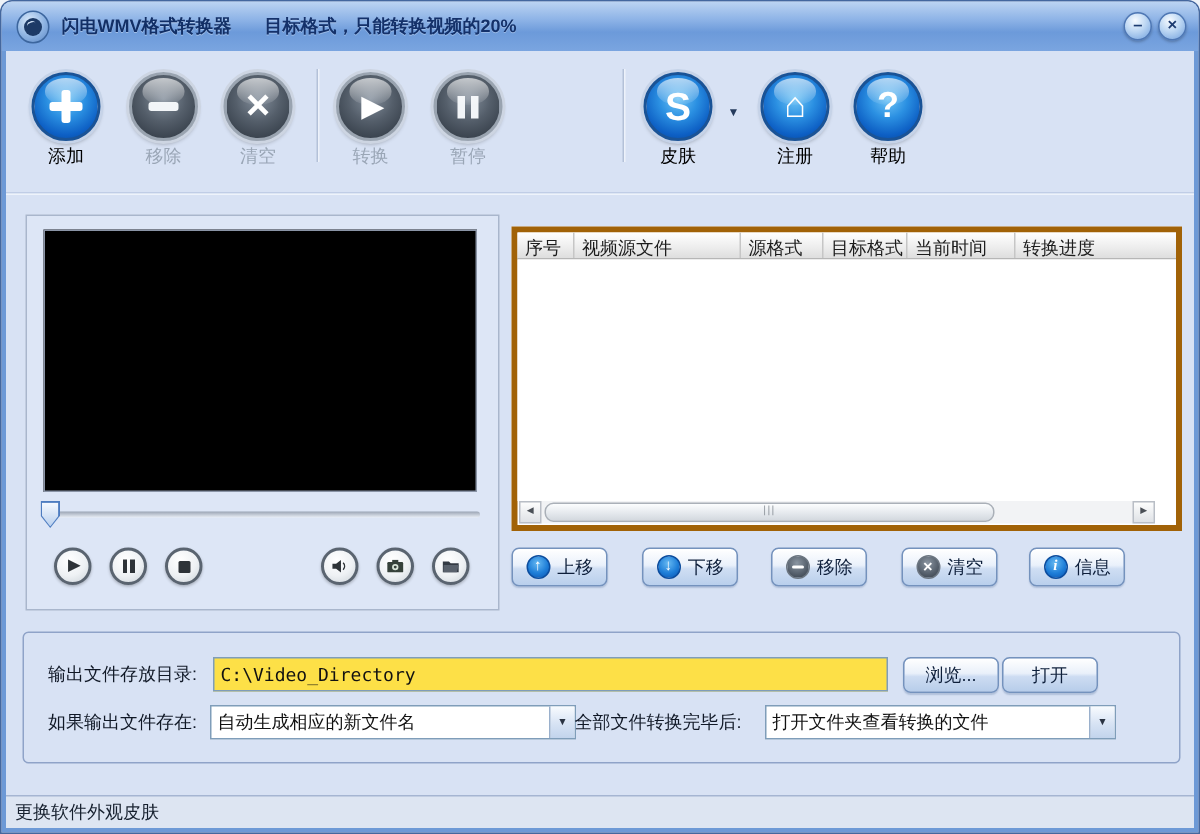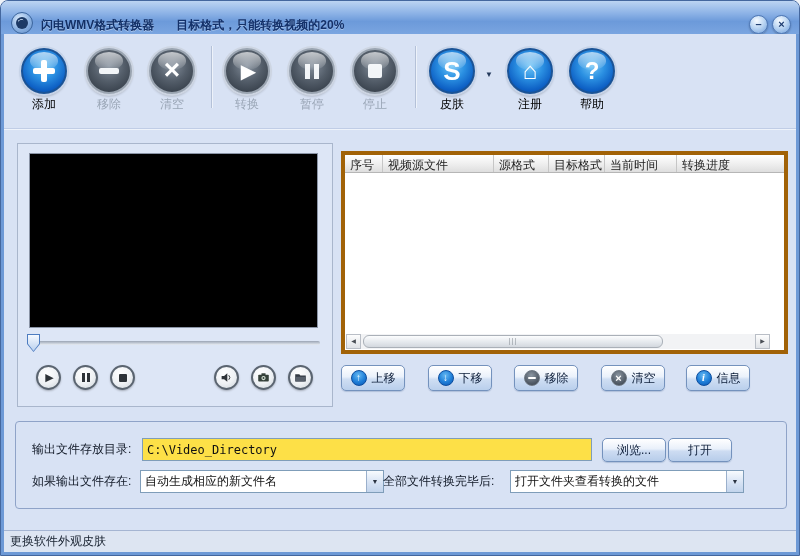--- a/index.html
+++ b/index.html
@@ -6,21 +6,21 @@
   html,body { width:800px; height:556px; font-family:"Liberation Sans","DejaVu Sans",sans-serif; }
   body { background:#eef2f8; }
 
   
   .window { position:relative; width:800px; height:556px;
     border-radius:8px 8px 0 0; border:1px solid #44679e; overflow:hidden;
     background:linear-gradient(180deg,#c3d9f5 0%,#8fb4e6 18px,#6d99d6 33px,#6d99d6 100%); }
 
   
   .titlebar { position:absolute; left:0; top:0; right:0; height:33px;
-    display:flex; align-items:flex-end; padding:0 8px 0 10px;
+    display:flex; align-items:center; padding:0 8px 0 10px;
     background:linear-gradient(180deg,#bcd4f2 0%,#8cb2e6 38%,#6c9ada 62%,#7aa5e0 100%); }
   .appicon { width:22px; height:22px; border-radius:50%;
     background:radial-gradient(circle at 38% 30%,#d9e9fb,#8db3e2 55%,#5c88c6);
     border:1px solid #3c669e; position:relative; flex:none; }
   .appicon .core { position:absolute; left:4px; top:4px; width:12px; height:12px;
     border-radius:50%; background:#1d3a66; }
   .appicon .core::after { content:''; position:absolute; left:2px; top:2px; width:6px; height:4px;
     border-radius:50% 50% 0 0; border-top:1.5px solid #cfe0f5; transform:rotate(-20deg); }
   .titletext { margin-left:8px; font-size:12px; font-weight:bold; color:#122f66;
     text-shadow:0 1px 0 rgba(255,255,255,.35); white-space:nowrap; }
@@ -202,26 +202,20 @@
           <span class="g-char g-play">▶</span>
         </div>
       <div class="tlabel">转换</div>
     </div>
     <div class="tbtn disabled" style="left:276px">
       <div class="circle gray">
           <span class="g-pause"></span>
         </div>
       <div class="tlabel">暂停</div>
     </div>
-    <div class="tbtn disabled" style="left:339px">
-      <div class="circle gray">
-          <span class="g-stop"></span>
-        </div>
-      <div class="tlabel">停止</div>
-    </div>
 
     <div class="tsep" style="left:411px"></div>
 
     <div class="tbtn" style="left:416px">
       <div class="circle blue">
           <span class="g-char g-s">S</span>
         </div>
       <div class="tlabel">皮肤</div>
     </div>
     <div class="skin-arrow">▼</div>

